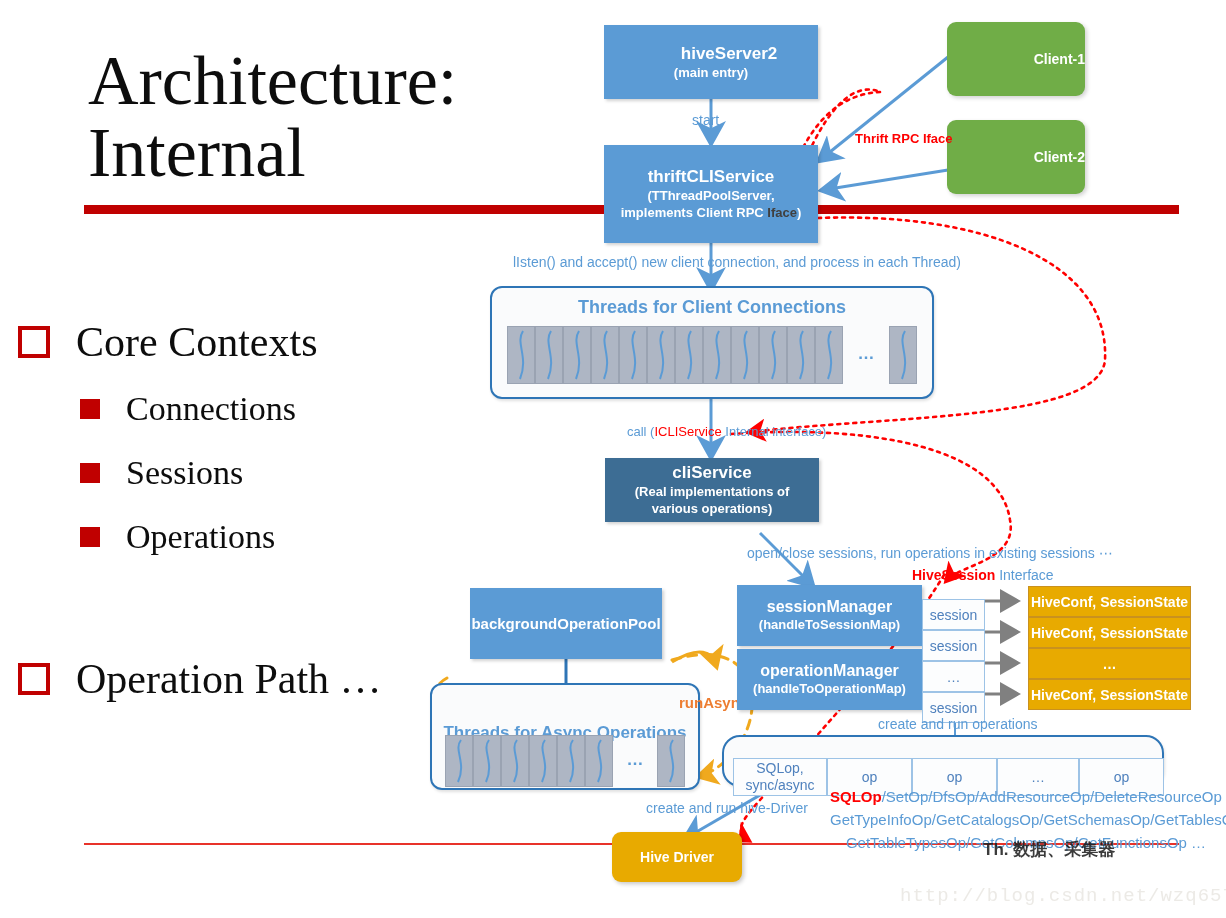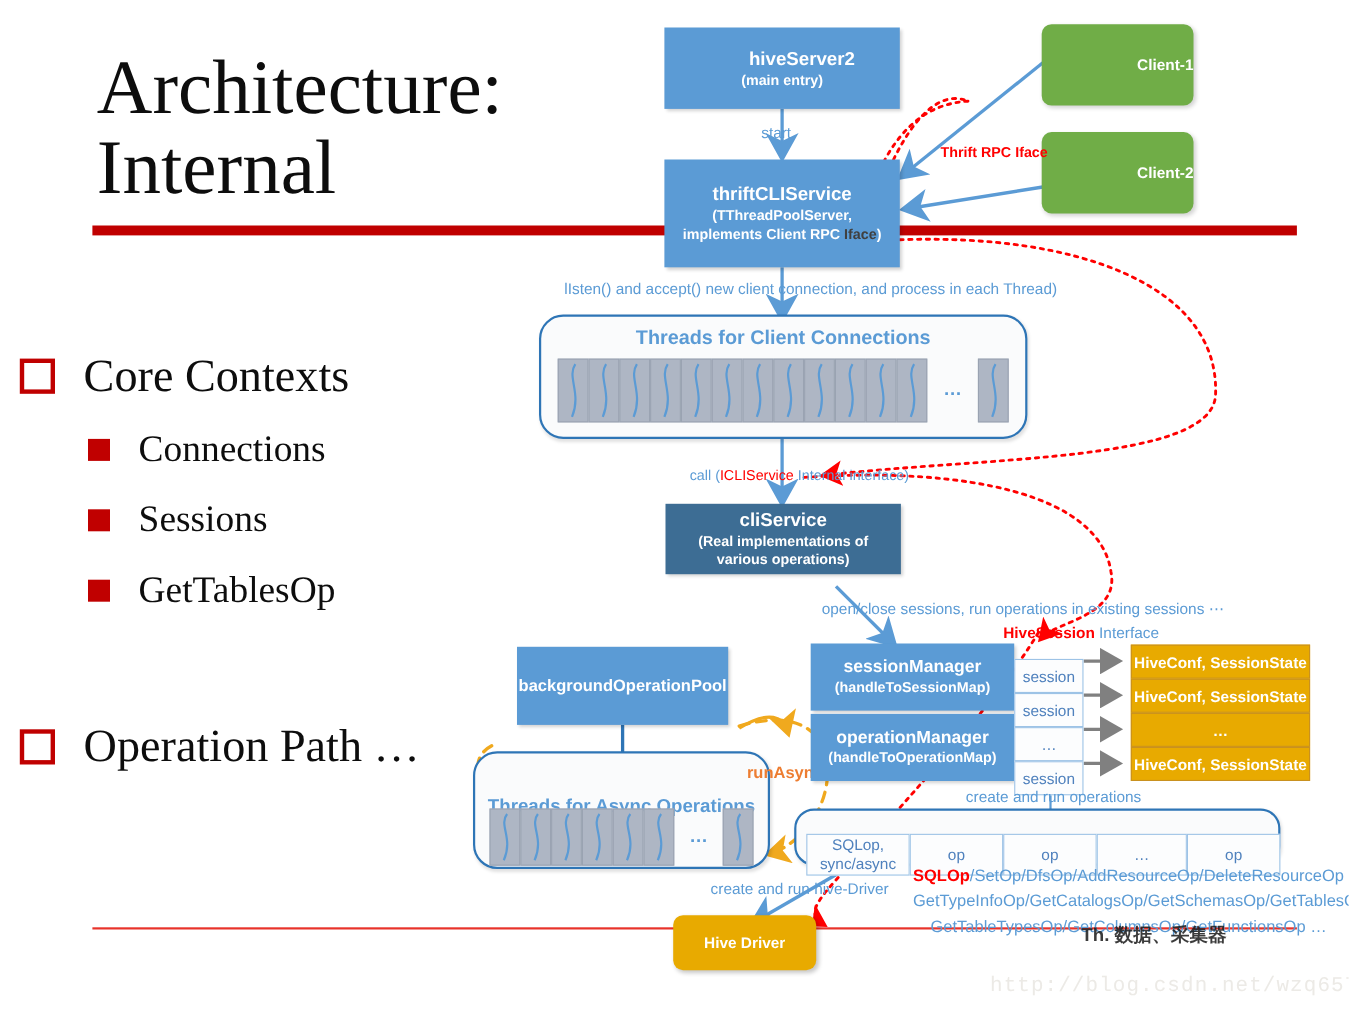--- a/index.html
+++ b/index.html
@@ -49,21 +49,21 @@
   }
   .box .sub{font-weight:bold;font-size:13px;line-height:17px;}
   .blue-box{background:#5b9bd5;box-shadow:2px 2px 3px rgba(0,0,0,.18);}
   .darkblue-box{background:#3d6d94;box-shadow:2px 2px 3px rgba(0,0,0,.18);}
   .green-box{background:#70ad47;border-radius:9px;box-shadow:2px 2px 4px rgba(0,0,0,.18);align-items:flex-end;}
   .gold-box{background:#e8aa00;border-radius:9px;box-shadow:2px 2px 4px rgba(0,0,0,.22);}
 
   
   .pool{
     box-sizing:border-box;background:#fafbfc;
-    border:2px solid #2e75b6;border-radius:22px;
+    border:2px solid #2e75b6;border-radius:12px;
     box-shadow:1px 2px 3px rgba(0,0,0,.12);
   }
   .pool-title{
     color:#5b9bd5;font-size:18px;font-weight:bold;text-align:center;
     width:100%;
   }
   .threads-row{display:flex;align-items:stretch;justify-content:center;}
   .thread{
     background:#aeb6c4;border:1px solid #9aa3b2;position:relative;
   }
@@ -168,21 +168,21 @@
   <div class="abs bullet-l2" style="left:80px;top:390px;">
     <span class="sq-filled"></span>
     <span>Connections</span>
   </div>
   <div class="abs bullet-l2" style="left:80px;top:454px;">
     <span class="sq-filled"></span>
     <span>Sessions</span>
   </div>
   <div class="abs bullet-l2" style="left:80px;top:518px;">
     <span class="sq-filled"></span>
-    <span>GetTablesOp</span>
+    <span>Operations</span>
   </div>
   <div class="abs bullet-l1" style="left:18px;top:655px;">
     <span class="sq-hollow"></span>
     <span>Operation Path …</span>
   </div>
 
   <div class="abs box blue-box" style="left:604px;top:25px;width:214px;height:74px;">
     <div style="font-size:17px;padding-left:36px;">hiveServer2</div>
     <div class="sub">(main entry)</div>
   </div>

